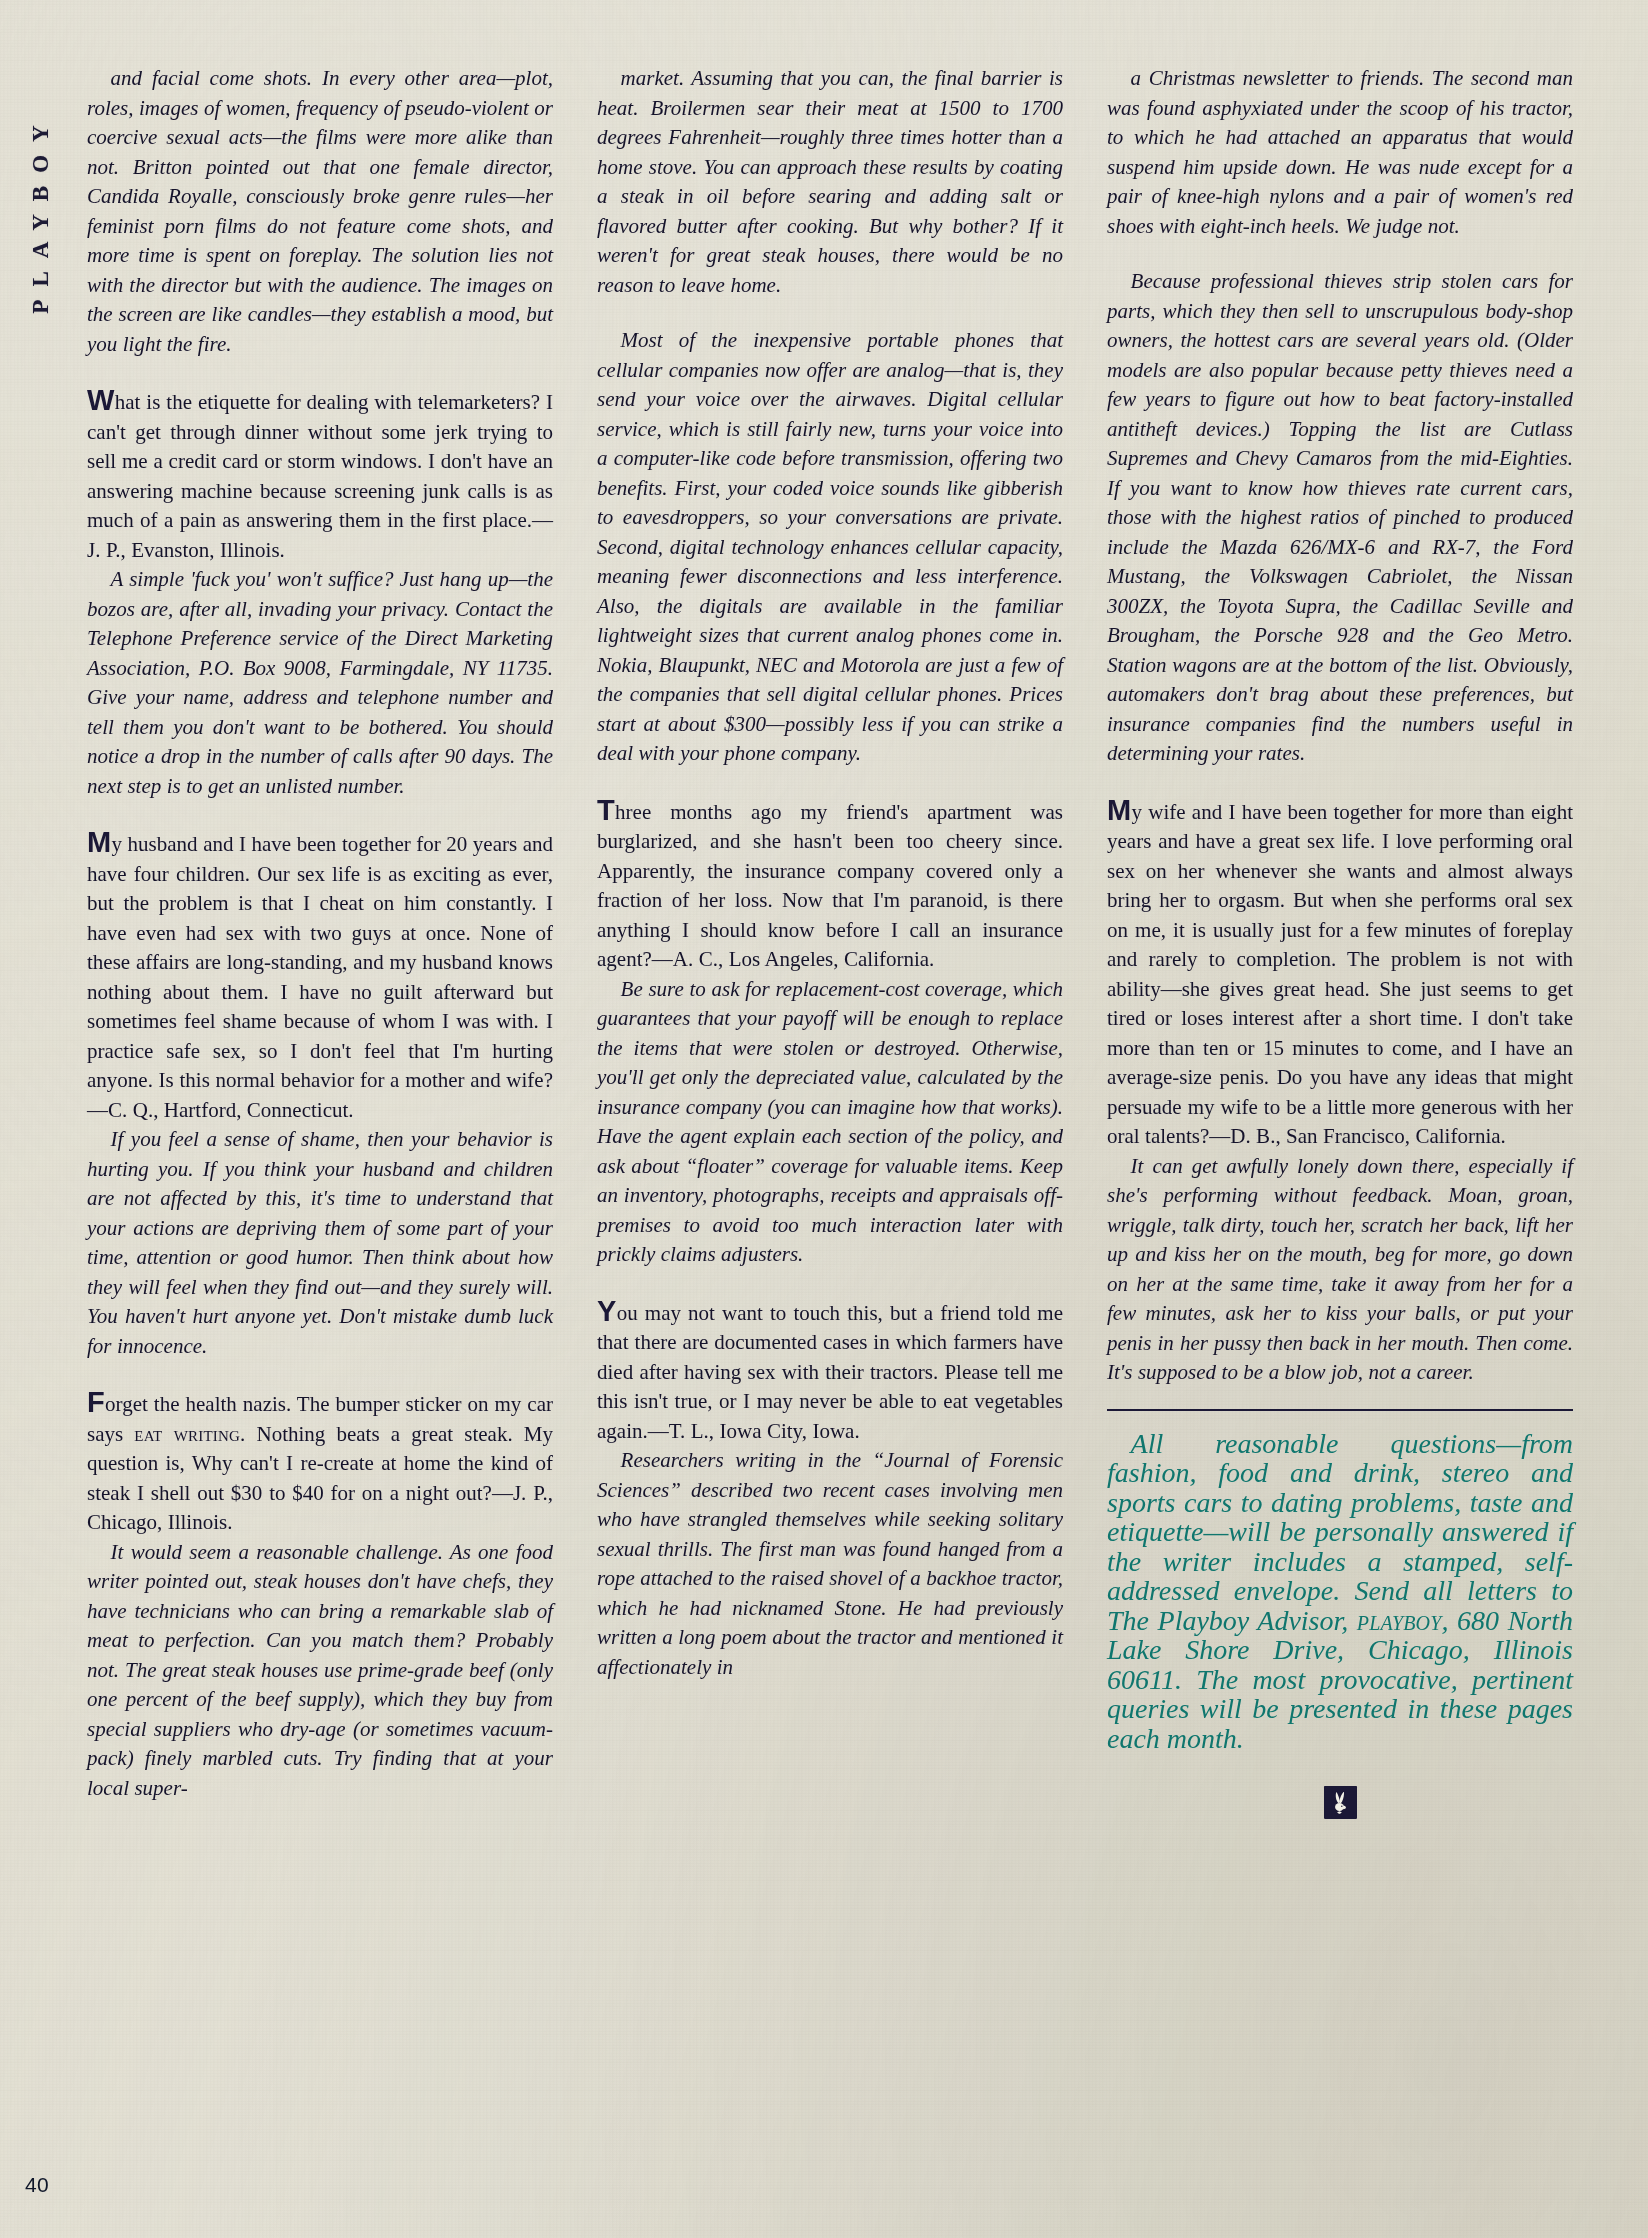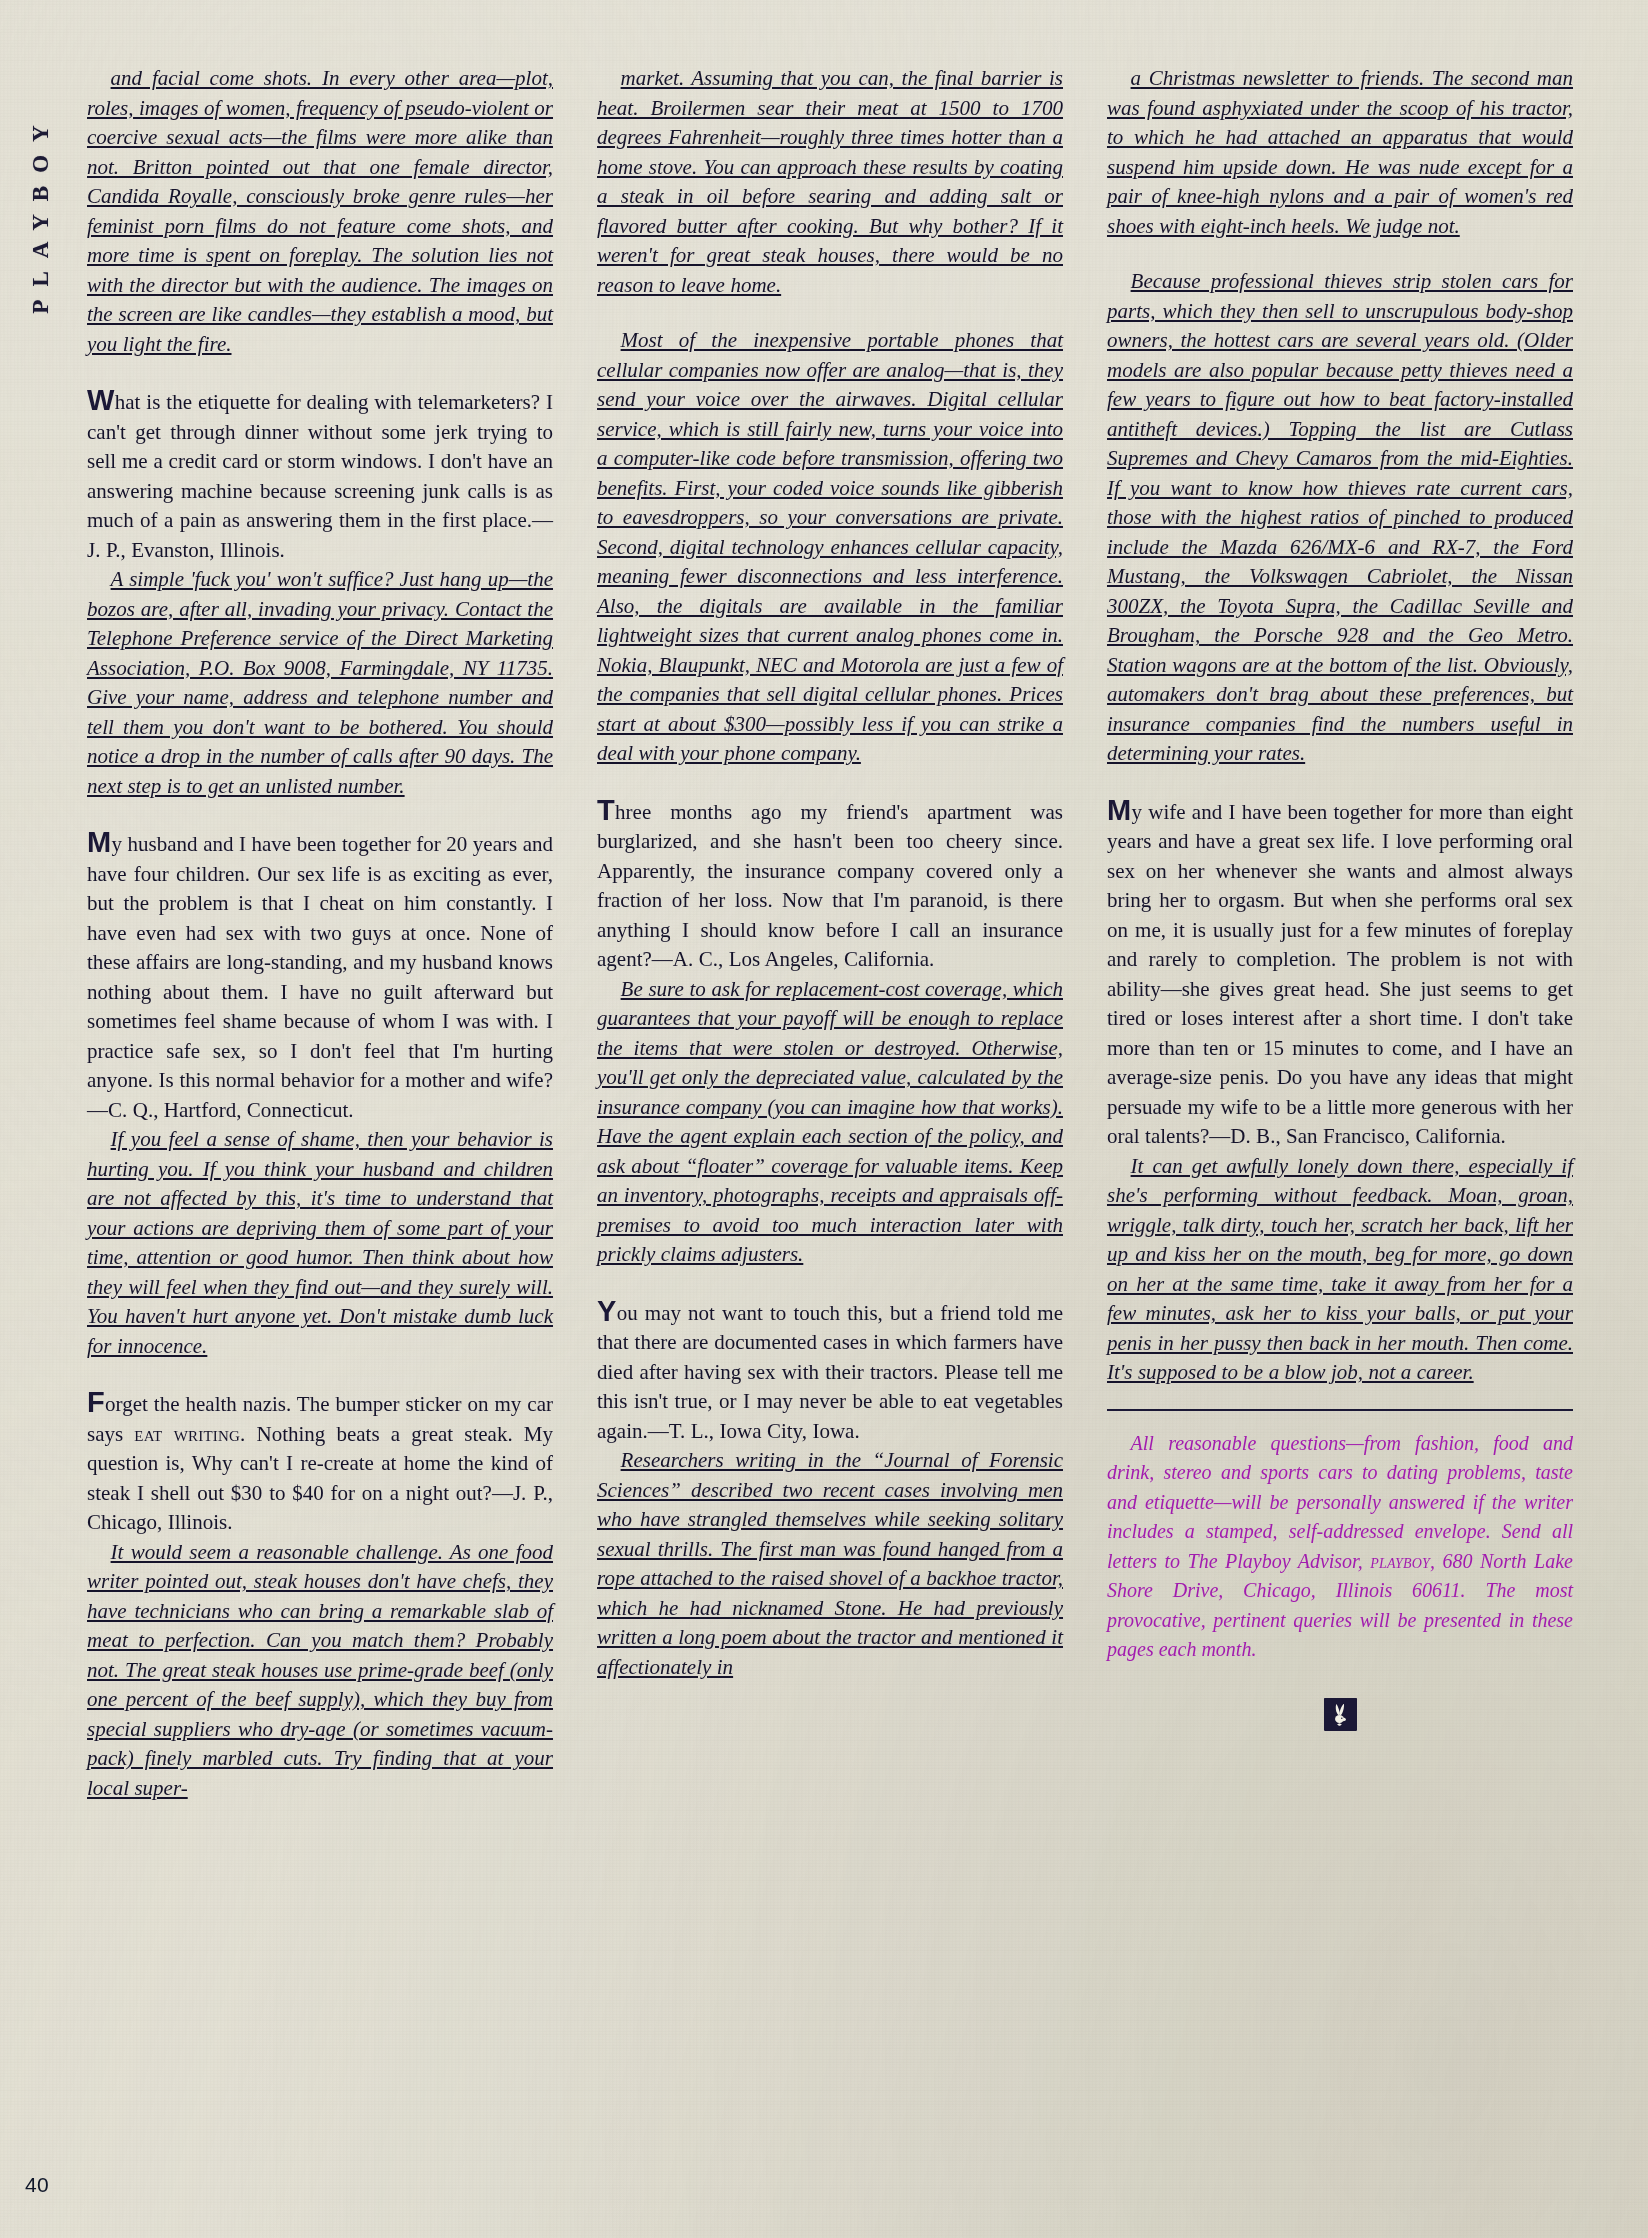--- a/index.html
+++ b/index.html
@@ -88,21 +88,20 @@
     line-height: 29.5px;
     color: #15132b;
     text-align: justify;
     -webkit-hyphens: none;
     hyphens: none;
     word-spacing: 0.01em;
   }
   .p.ital {
     font-style: italic;
     text-indent: 23.6px;
-    text-decoration: underline;
   }
   .p.roman {
     font-style: normal;
   }
   .gap {
     height: 26px;
   }
 
   
   .dcap {
@@ -133,23 +132,23 @@
   .note-rule {
     border: 0;
     border-top: 2.1px solid #1b1836;
     margin: 21px 0 18px 0;
     width: 100%;
   }
   .note {
     margin: 0;
     font-family: "Liberation Serif", "DejaVu Serif", serif;
     font-style: italic;
-    font-size: 20px;
+    font-size: 28px;
     line-height: 29.5px;
-    color: #a21caf;
+    color: #0f766e;
     text-align: justify;
     text-indent: 23.6px;
   }
 
   
   .bunny-wrap {
     margin-top: 33px;
     display: flex;
     justify-content: center;
   }

